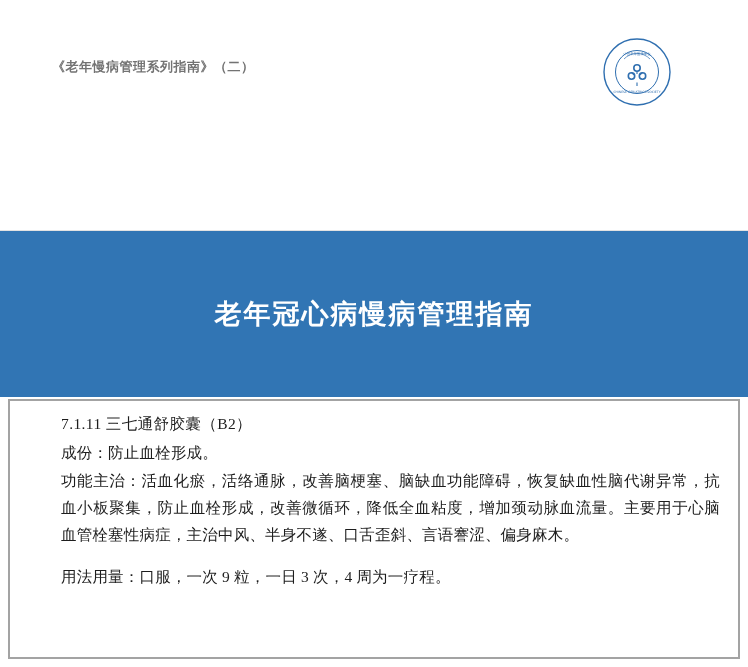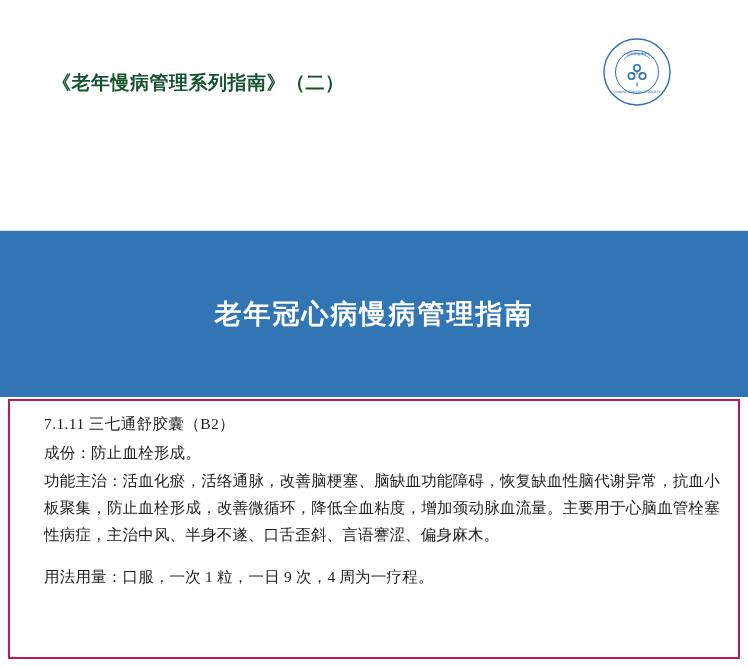--- a/index.html
+++ b/index.html
@@ -28,25 +28,25 @@
     top: 0;
     width: 748px;
     height: 231px;
     background: #ffffff;
     border-bottom: 1px solid #e2e2e2;
     box-sizing: border-box;
   }
   .header-title {
     position: absolute;
     left: 52px;
-    top: 70px;
+    top: 58px;
     font-family: "Liberation Serif", "DejaVu Serif", serif;
-    font-size: 19px;
+    font-size: 13px;
     font-weight: bold;
-    color: #14532d;
+    color: #737373;
     letter-spacing: 0.5px;
     white-space: nowrap;
   }
 
   
   .logo {
     position: absolute;
     left: 602px;
     top: 37px;
     width: 70px;
@@ -80,24 +80,25 @@
     border-radius: 21px;
   }
 
   
   .content-area {
     position: absolute;
     left: 8px;
     top: 399px;
     width: 732px;
     height: 260px;
-    border: 2px solid #be185d;
+    border: 2px solid #a3a3a3;
     box-sizing: border-box;
     background: #ffffff;
     overflow: hidden;
+    padding-left: 17px;
   }
   .content-inner {
     padding: 10px 18px 0 34px;
   }
   .para {
     font-family: "Liberation Serif", "DejaVu Serif", serif;
     font-size: 15.5px;
     color: #1d1d1d;
     line-height: 1.72;
     margin: 0 0 2px 0;
@@ -137,17 +138,17 @@
 
   <div class="blue-banner">
     <div class="banner-title">老年冠心病慢病管理指南</div>
   </div>
 
   <div class="content-area">
     <div class="content-inner">
       <p class="para indent-head">7.1.11 三七通舒胶囊（B2）</p>
       <p class="para">成份：防止血栓形成。</p>
       <p class="para para-flow">功能主治：活血化瘀，活络通脉，改善脑梗塞、脑缺血功能障碍，恢复缺血性脑代谢异常，抗血小板聚集，防止血栓形成，改善微循环，降低全血粘度，增加颈动脉血流量。主要用于心脑血管栓塞性病症，主治中风、半身不遂、口舌歪斜、言语謇涩、偏身麻木。</p>
-      <p class="para">用法用量：口服，一次 1 粒，一日 9 次，4 周为一疗程。</p>
+      <p class="para">用法用量：口服，一次 9 粒，一日 3 次，4 周为一疗程。</p>
     </div>
   </div>
 
 </div>
 
 </body></html>

